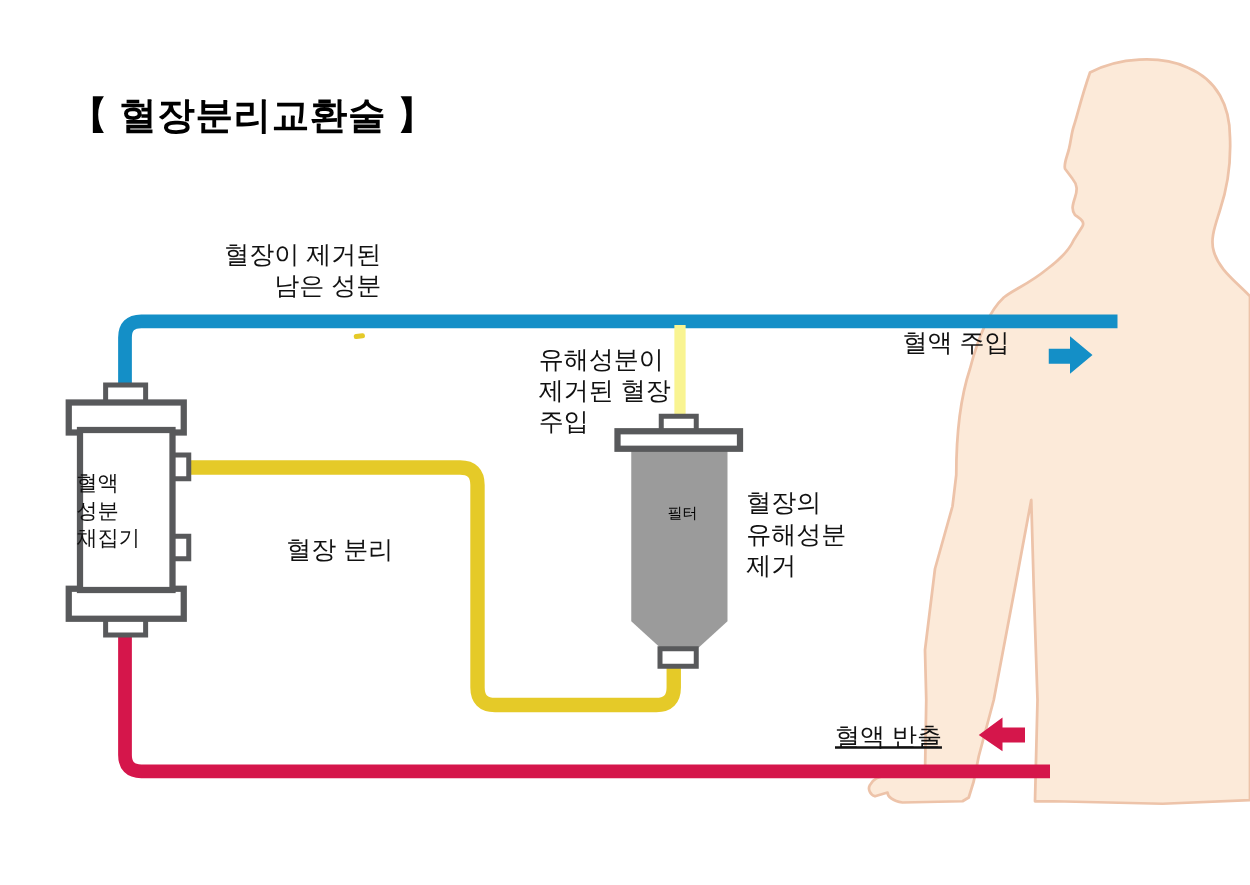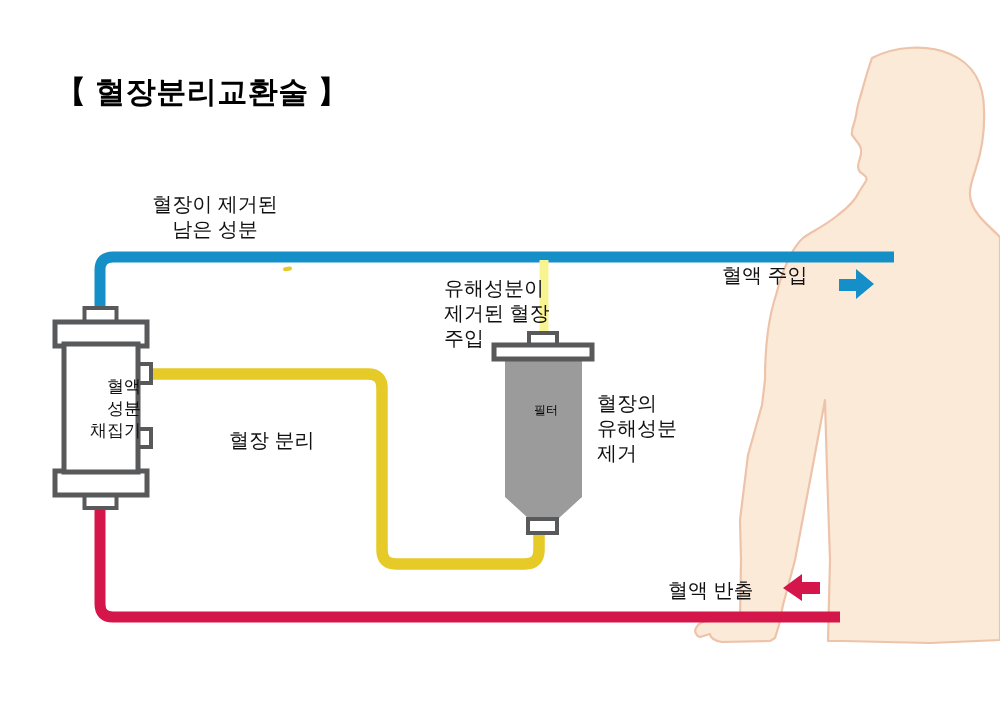--- a/index.html
+++ b/index.html
@@ -14,21 +14,21 @@
     background:var(--background);overflow:hidden;color:var(--text);
   }
   .layer{position:absolute;inset:0;width:1000px;height:708px;}
   .lbl{position:absolute;white-space:pre-line;font-size:20px;line-height:25px;color:var(--text);}
   .lbl.center{text-align:center;}
   .title{
     position:absolute;left:56px;top:72px;font-size:30px;font-weight:700;
     letter-spacing:0.5px;color:#000;
   }
   .collector-label{
-    position:absolute;left:61px;top:376px;width:80px;text-align:right;
+    position:absolute;left:61px;top:376px;width:80px;text-align:left;
     font-size:17px;line-height:22px;white-space:pre-line;color:var(--text);
   }
   .filter-label{
     position:absolute;left:508px;top:402px;width:76px;text-align:center;
     font-size:12px;white-space:pre-line;color:#000;
   }
 </style>
 </head>
 <body>
 
@@ -92,35 +92,35 @@
       <rect x="494" y="345" width="98" height="14" style="fill:#fff;stroke:var(--device-border);stroke-width:5"></rect>
       <rect x="528" y="519" width="29" height="14" style="fill:#fff;stroke:var(--device-border);stroke-width:4"></rect>
     </g>
 
     <polygon style="fill:var(--blue)" points="839,279 856,279 856,269 874,284 856,299 856,291 839,291"></polygon>
     <polygon style="fill:var(--red)" points="820,582 802,582 802,574 783,588 802,601 802,594 820,594"></polygon>
   </svg>
 
   <div class="title">【 혈장분리교환술 】</div>
 
-  <div class="lbl center" style="left:125px;top:192px;width:180px;">혈장이 제거된
+  <div class="lbl center" style="left:125px;top:192px;width:180px;text-align:right;">혈장이 제거된
 남은 성분</div>
 
   <div class="lbl" style="left:722px;top:219px;margin-top:44px;">혈액 주입</div>
 
-  <div class="lbl" style="left:431px;top:276px;margin-left:13px;">유해성분이
+  <div class="lbl" style="left:431px;top:276px;">유해성분이
 제거된 혈장
 주입</div>
 
   <div class="collector-label">혈액
 성분
 채집기</div>
 
   <div class="lbl" style="left:229px;top:389px;margin-top:39px;">혈장 분리</div>
 
   <div class="filter-label">필터</div>
 
   <div class="lbl" style="left:597px;top:391px;">혈장의
 유해성분
 제거</div>
 
-  <div class="lbl" style="left:668px;top:578px;">혈액 반출</div>
+  <div class="lbl" style="left:668px;top:578px;text-decoration:underline;">혈액 반출</div>
 </div>
 
 </body></html>

